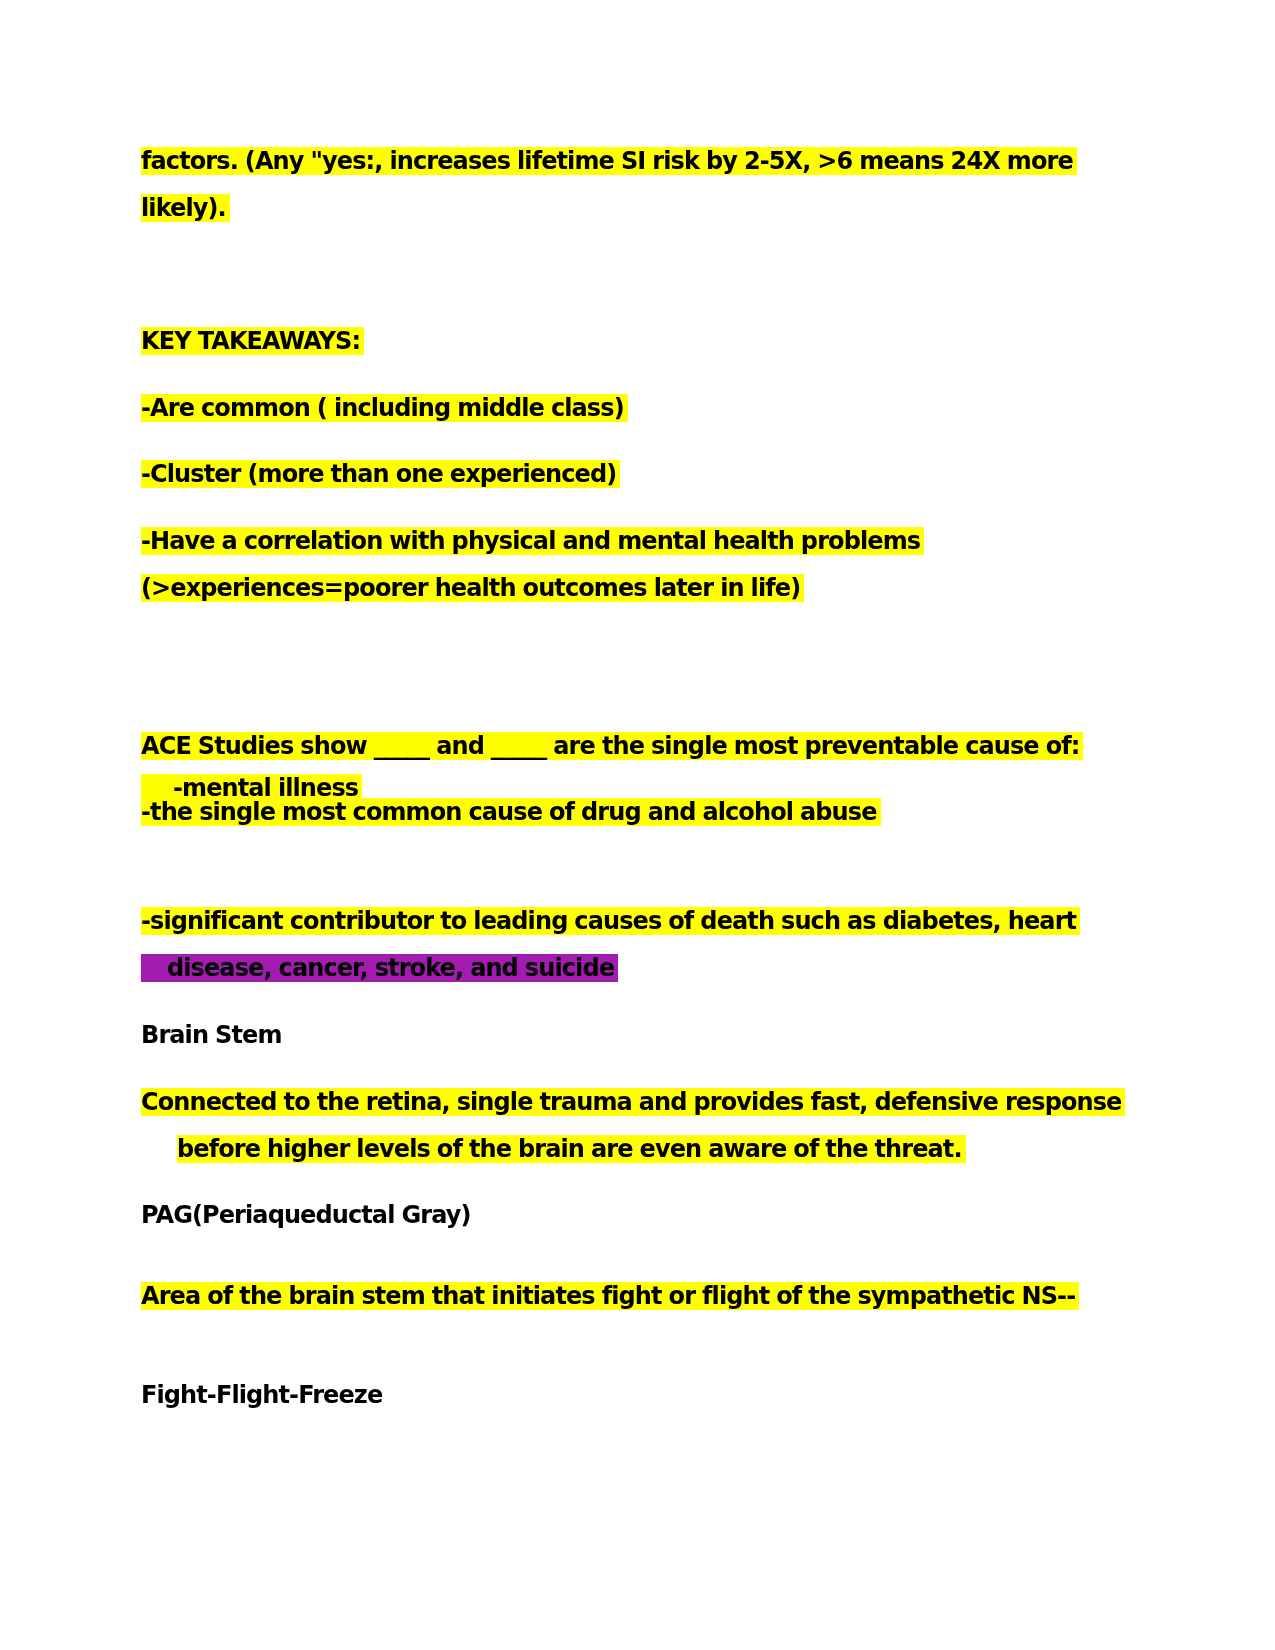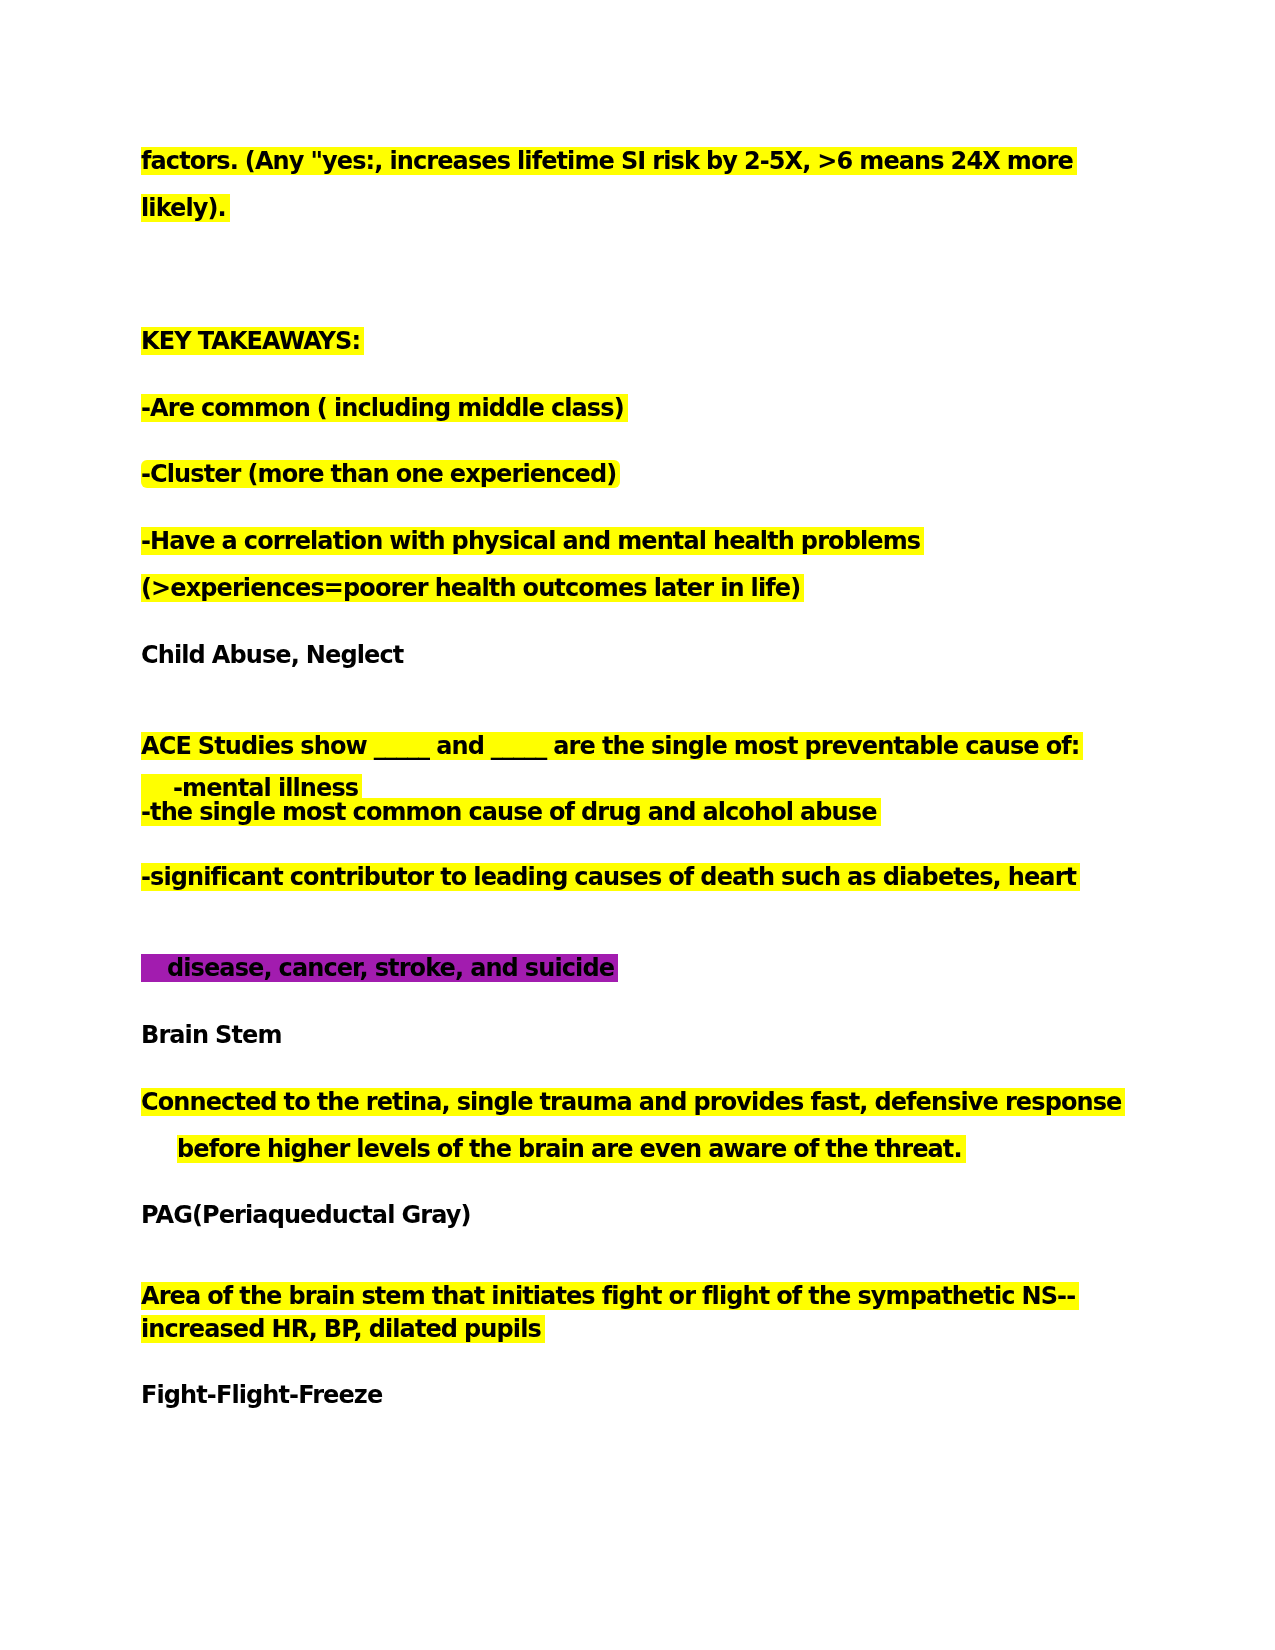--- a/index.html
+++ b/index.html
@@ -56,47 +56,44 @@
 
   <div class="line" style="top:321px;">
     <span class="hl" style="background: rgb(255, 255, 0);">KEY TAKEAWAYS:</span>
   </div>
 
   <div class="line" style="top:388px;">
     <span class="hl" style="background: rgb(255, 255, 0);">-Are common ( including middle class)</span>
   </div>
 
   <div class="line" style="top:454px;">
-    <span class="hl" style="background: rgb(255, 255, 0); border-radius: 6px;">-Cluster (more than one experienced)</span>
+    <span class="hl" style="background: rgb(255, 255, 0);">-Cluster (more than one experienced)</span>
   </div>
 
   <div class="line" style="top:521px;">
     <span class="hl" style="background: rgb(255, 255, 0); margin-top: 16px;">-Have a correlation with physical and mental health problems</span>
   </div>
   <div class="line" style="top:568px;">
     <span class="hl" style="background: rgb(255, 255, 0);">(&gt;experiences=poorer health outcomes later in life)</span>
   </div>
 
-  <div class="line" style="top:635px;">
-    <span class="plain">Child Abuse, Neglect</span>
-  </div>
 
   <div class="line" style="top:680px;margin-top:46px;">
     <span class="hl" style="background: rgb(255, 255, 0);">ACE Studies show _____ and _____ are the single most preventable cause of:</span>
   </div>
 
   <div class="line" style="top:768px;">
     <span class="hl" style="background: rgb(255, 255, 0); padding-left: 32px;">-mental illness</span>
   </div>
 
   <div class="line" style="top:792px;">
     <span class="hl" style="background: rgb(255, 255, 0);">-the single most common cause of drug and alcohol abuse</span>
   </div>
 
-  <div class="line" style="top:857px;">
+  <div class="line" style="top:901px;">
     <span class="hl" style="background: rgb(255, 255, 0);">-significant contributor to leading causes of death such as diabetes, heart</span>
   </div>
   <div class="line" style="top:948px;">
     <span class="hl" style="background: #a21caf; padding-left: 26px;">disease, cancer, stroke, and suicide</span>
   </div>
 
   <div class="line" style="top:1015px;">
     <span class="plain">Brain Stem</span>
   </div>
 
@@ -107,21 +104,18 @@
     <span class="hl" style="background: rgb(255, 255, 0);">before higher levels of the brain are even aware of the threat.</span>
   </div>
 
   <div class="line" style="top:1195px;">
     <span class="plain">PAG(Periaqueductal Gray)</span>
   </div>
 
   <div class="line" style="top:1262px;margin-top:14px;">
     <span class="hl" style="background: rgb(255, 255, 0);">Area of the brain stem that initiates fight or flight of the sympathetic NS--</span>
   </div>
-  <div class="line" style="top:1309px;">
-    <span class="hl" style="background: rgb(255, 255, 0);">increased HR, BP, dilated pupils</span>
-  </div>
 
   <div class="line" style="top:1375px;">
     <span class="plain">Fight-Flight-Freeze</span>
   </div>
 
 </div>
 
 </body></html>

